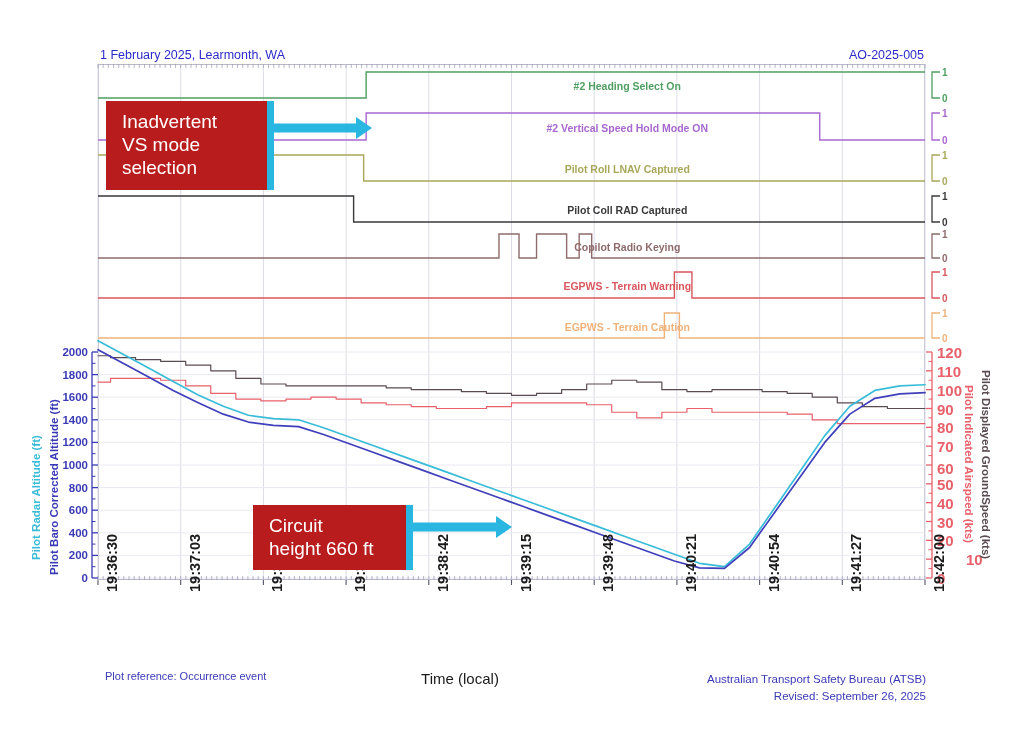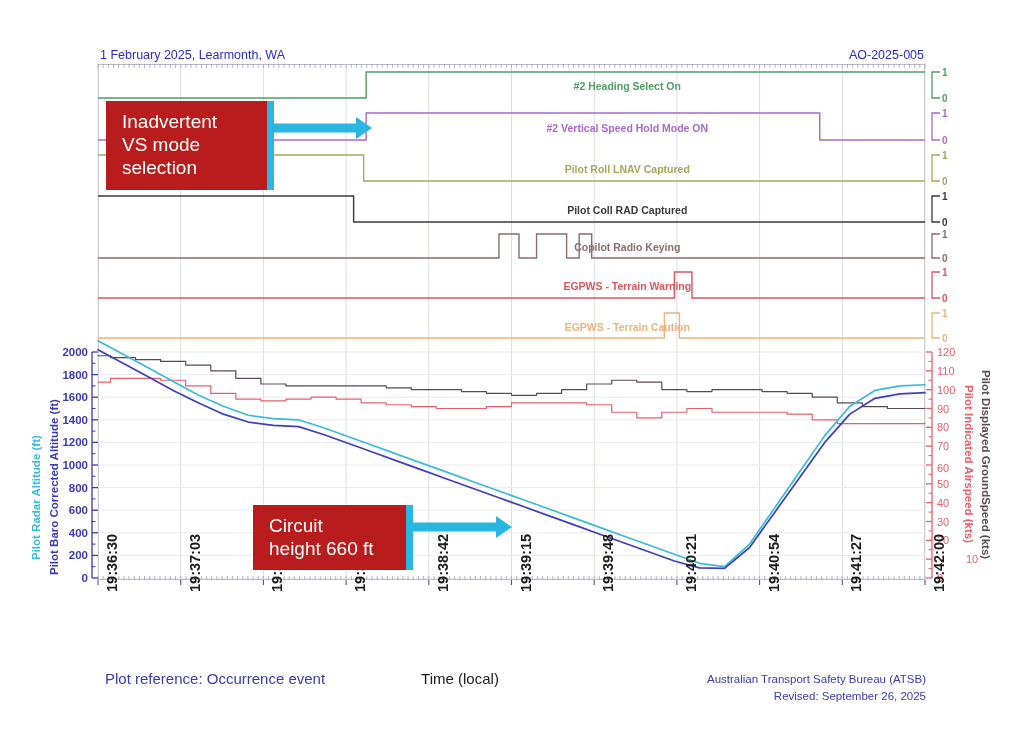--- a/index.html
+++ b/index.html
@@ -34,39 +34,39 @@
 
   .axis-num{
     position:absolute;font-size:10px;font-weight:bold;
     transform:translate(0,-50%);
   }
   .lefttick{
     position:absolute;font-size:11.5px;font-weight:bold;color:#3a3ab5;
     transform:translate(-100%,-50%);
   }
   .righttick{
-    position:absolute;font-size:11px;font-weight:normal;color:#e8606a;
+    position:absolute;font-size:15px;font-weight:bold;color:#e8606a;
     transform:translate(0,-50%);
   }
 
   .ytitle{
     position:absolute;font-size:11.5px;font-weight:bold;white-space:nowrap;
     transform-origin:0 0;
   }
 
   .xtick{
     position:absolute;font-size:14.5px;font-weight:bold;color:#1a1a1a;
     white-space:nowrap;transform-origin:0 0;transform:rotate(-90deg);
   }
 
   .xaxis-title{
     position:absolute;left:0;top:670px;width:920px;text-align:center;
     font-size:15px;color:#1a1a1a;
   }
-  .foot-left{position:absolute;left:105px;top:670px;font-size:15px;color:#3a3ab5;}
+  .foot-left{position:absolute;left:105px;top:670px;font-size:11px;color:#3a3ab5;}
   .foot-right{
     position:absolute;right:98px;top:671px;font-size:11.5px;color:#3a3ab5;
     text-align:right;line-height:1.45;
   }
 
   .callout{
     position:absolute;background:#b91c1c;color:#ffffff;
     font-size:19px;line-height:1.22;padding:9px 14px 10px 16px;
     box-sizing:border-box;
   }

